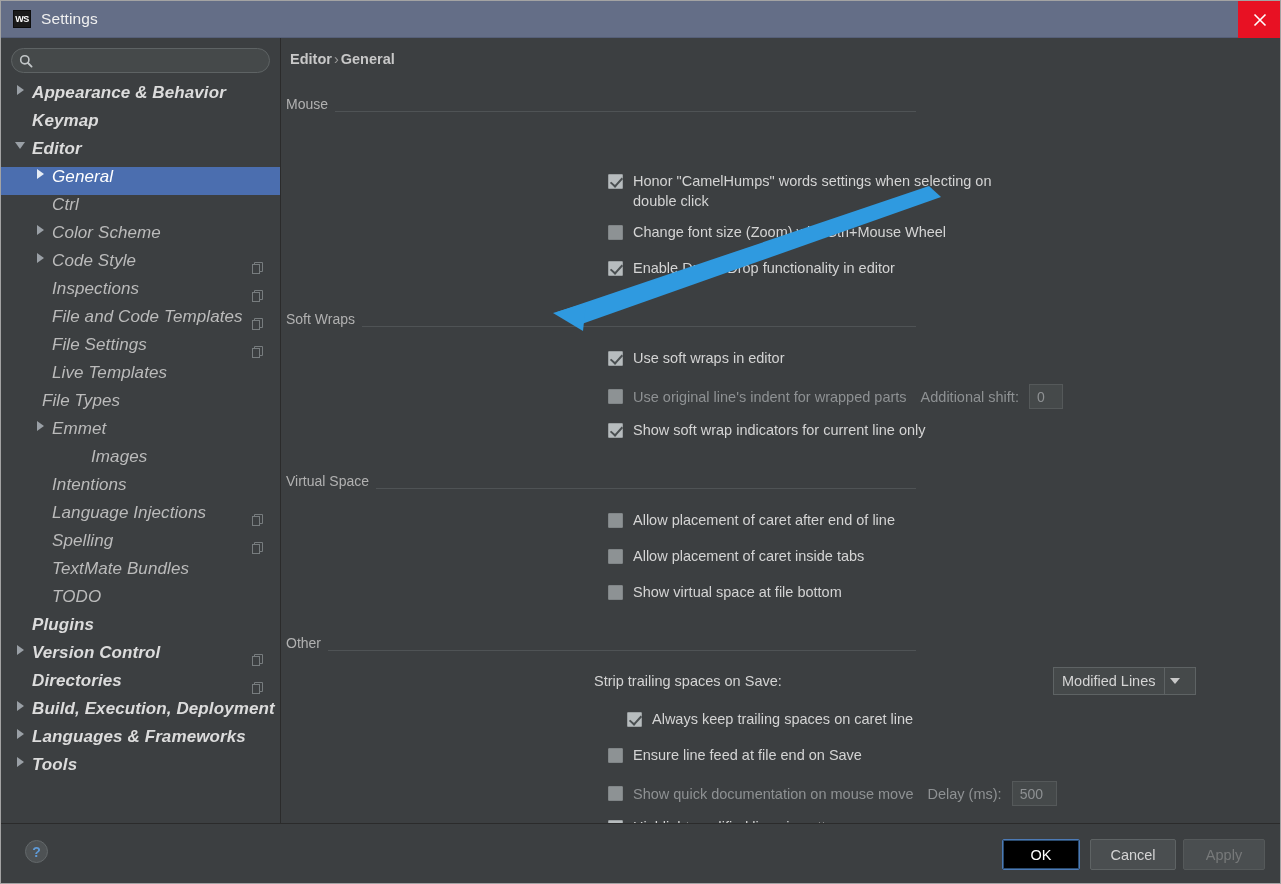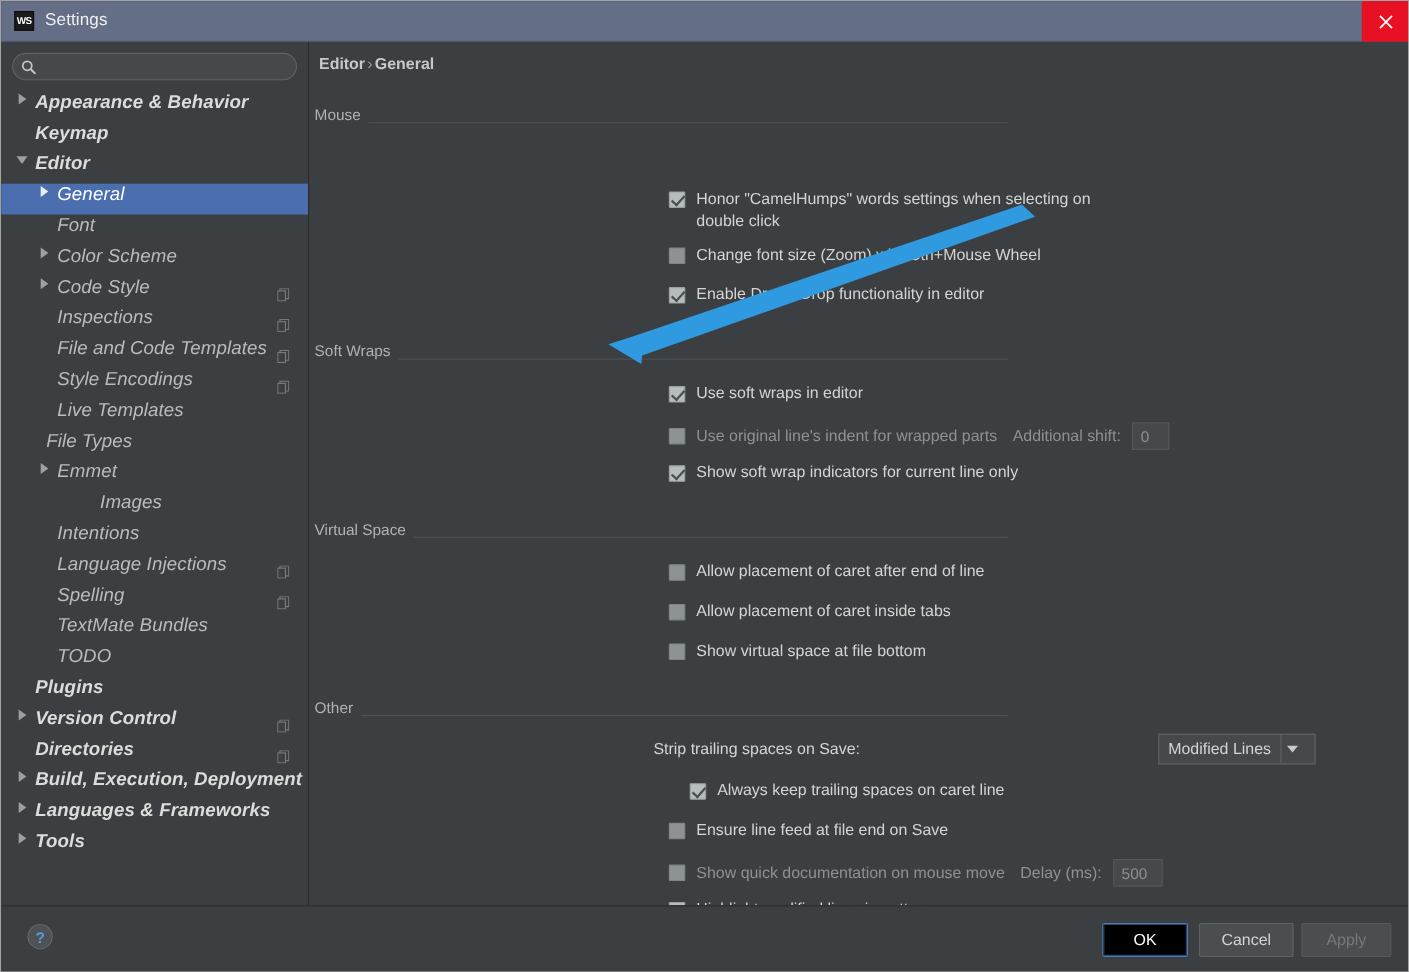--- a/index.html
+++ b/index.html
@@ -323,21 +323,21 @@
           <div class="tree-row bold" style="padding-left: 14px;">
             <span class="tree-arrow down"></span>
             <span class="tree-label">Editor</span>
           </div>
           <div class="tree-row selected" style="padding-left: 34px;">
             <span class="tree-arrow right"></span>
             <span class="tree-label">General</span>
           </div>
           <div class="tree-row" style="padding-left: 34px;">
             <span class="tree-arrow "></span>
-            <span class="tree-label">Font</span>
+            <span class="tree-label">Ctrl</span>
           </div>
           <div class="tree-row" style="padding-left: 34px;">
             <span class="tree-arrow right"></span>
             <span class="tree-label">Color Scheme</span>
           </div>
           <div class="tree-row" style="padding-left: 34px;">
             <span class="tree-arrow right"></span>
             <span class="tree-label">Code Style</span>
             <span class="tree-badge"><svg width="11" height="12" viewBox="0 0 11 12">
                 <rect x="0.5" y="2.5" width="7" height="9" fill="none" stroke="#777c7e" stroke-width="1"></rect>
@@ -355,21 +355,21 @@
           <div class="tree-row" style="padding-left: 34px;">
             <span class="tree-arrow "></span>
             <span class="tree-label">File and Code Templates</span>
             <span class="tree-badge"><svg width="11" height="12" viewBox="0 0 11 12">
                 <rect x="0.5" y="2.5" width="7" height="9" fill="none" stroke="#777c7e" stroke-width="1"></rect>
                 <path d="M2.5 2.5 V0.5 H10.5 V9.5 H7.5" fill="none" stroke="#777c7e" stroke-width="1"></path>
               </svg></span>
           </div>
           <div class="tree-row" style="padding-left: 34px;">
             <span class="tree-arrow "></span>
-            <span class="tree-label">Style Encodings</span>
+            <span class="tree-label">File Settings</span>
             <span class="tree-badge"><svg width="11" height="12" viewBox="0 0 11 12">
                 <rect x="0.5" y="2.5" width="7" height="9" fill="none" stroke="#777c7e" stroke-width="1"></rect>
                 <path d="M2.5 2.5 V0.5 H10.5 V9.5 H7.5" fill="none" stroke="#777c7e" stroke-width="1"></path>
               </svg></span>
           </div>
           <div class="tree-row" style="padding-left: 34px;">
             <span class="tree-arrow "></span>
             <span class="tree-label">Live Templates</span>
           </div>
           <div class="tree-row" style="padding-left: 24px;">

